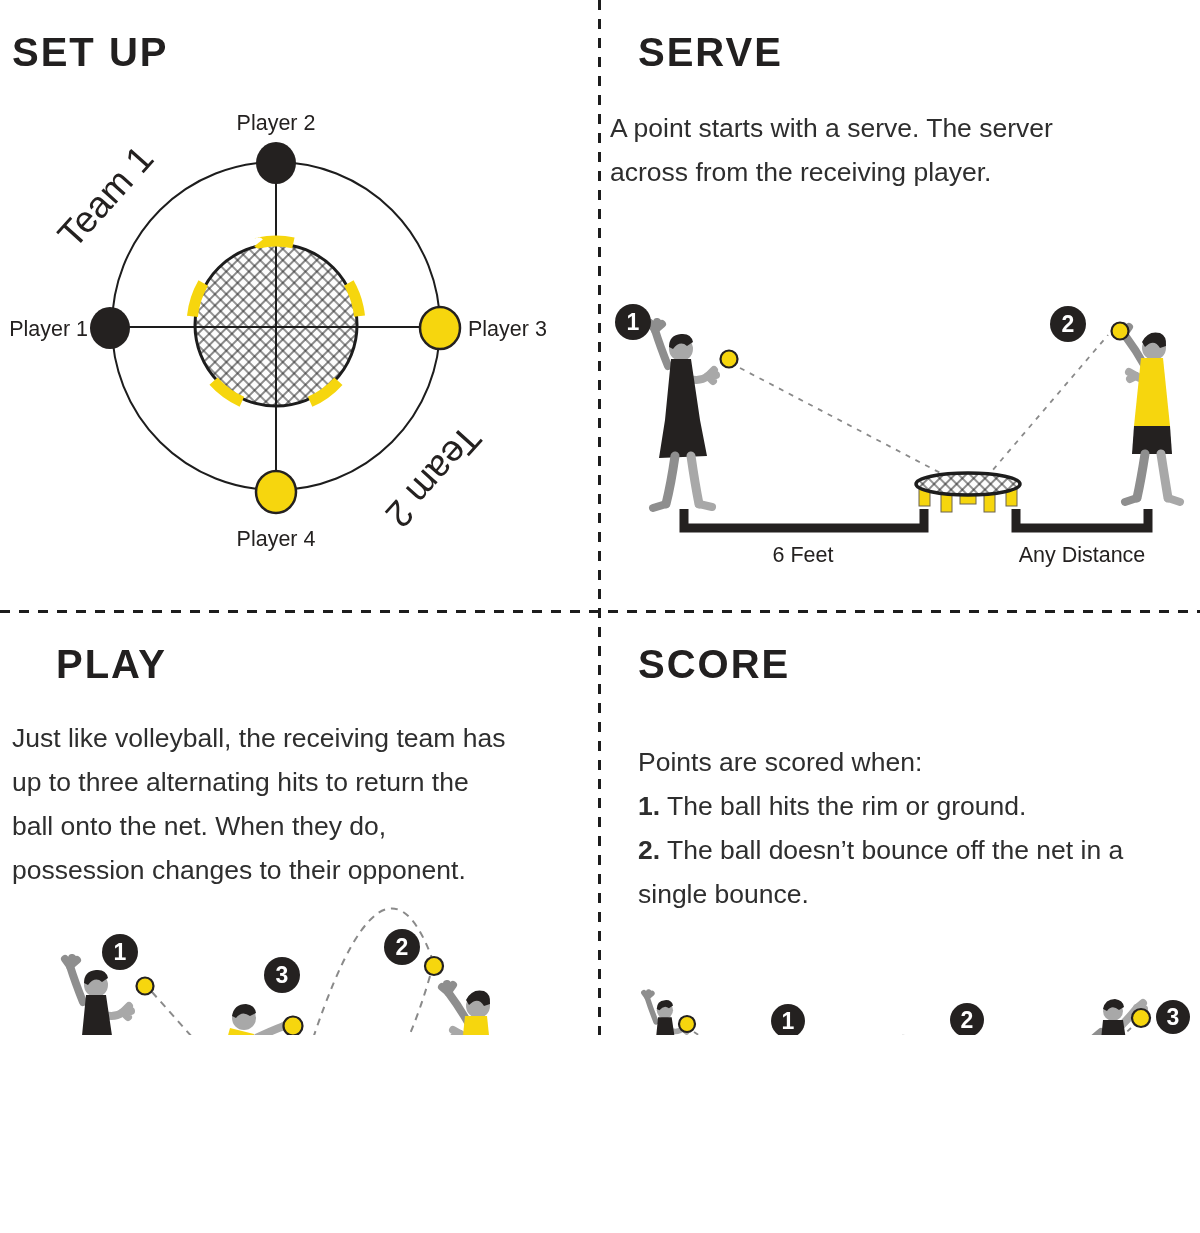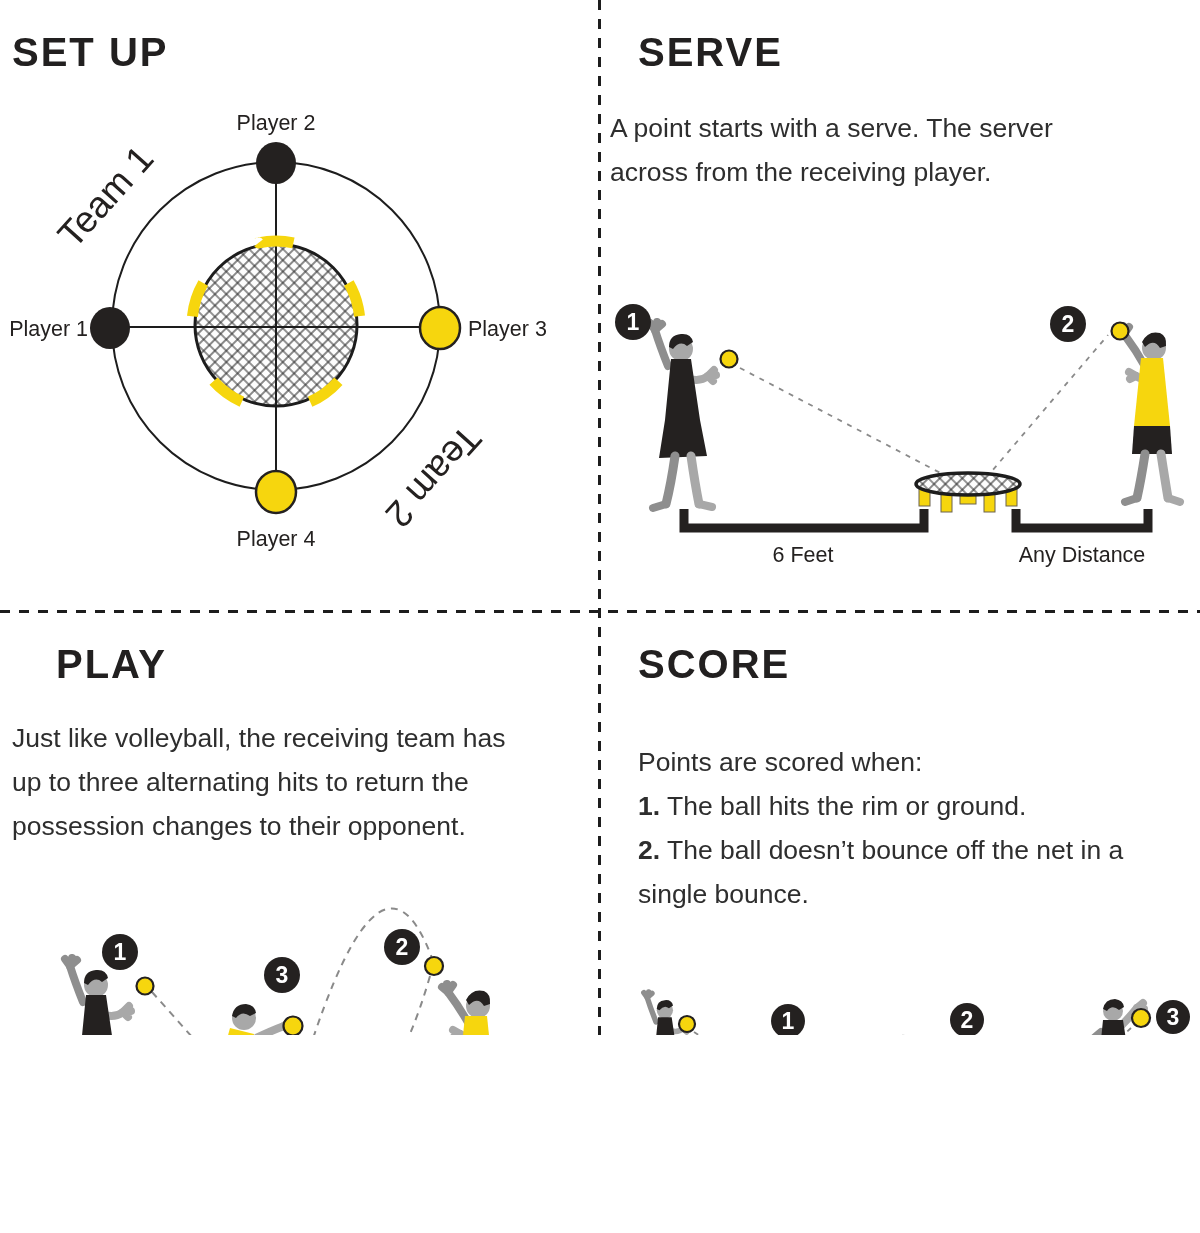--- a/index.html
+++ b/index.html
@@ -180,20 +180,21 @@
     <path class="bracket" d="M684,509 V528 H924 V509"></path>
     <path class="bracket" d="M1016,509 V528 H1148 V509"></path>
     <text class="label" x="803" y="562" text-anchor="middle">6 Feet</text>
     <text class="label" x="1082" y="562" text-anchor="middle">Any Distance</text>
   </svg>
 
   <div class="title" style="left:12px; top:642px;margin-left:44px;">PLAY</div>
   <div class="bodytext" style="left:12px; top:716px;">
     <div class="line">Just like volleyball, the receiving team has</div>
     <div class="line">up to three alternating hits to return the</div>
+    <div class="line">ball onto the net. When they do,</div>
     <div class="line">possession changes to their opponent.</div>
   </div>
 
   <svg style="left:20px; top:915px;" width="560" height="318" viewBox="20 915 560 318">
     <path class="dash" d="M152,992 L250,1102"></path>
     <path class="dash" d="M293,1037 L286,1105"></path>
     <path class="dash" d="M294,1100 Q377,811 432,958"></path>
     <path class="dash" d="M430,976 Q392,1108 334,1118"></path>
     <path class="dash" d="M258,1130 Q175,1162 114,1202"></path>
     <use href="#net" transform="translate(285,1117) scale(0.9)"></use>

